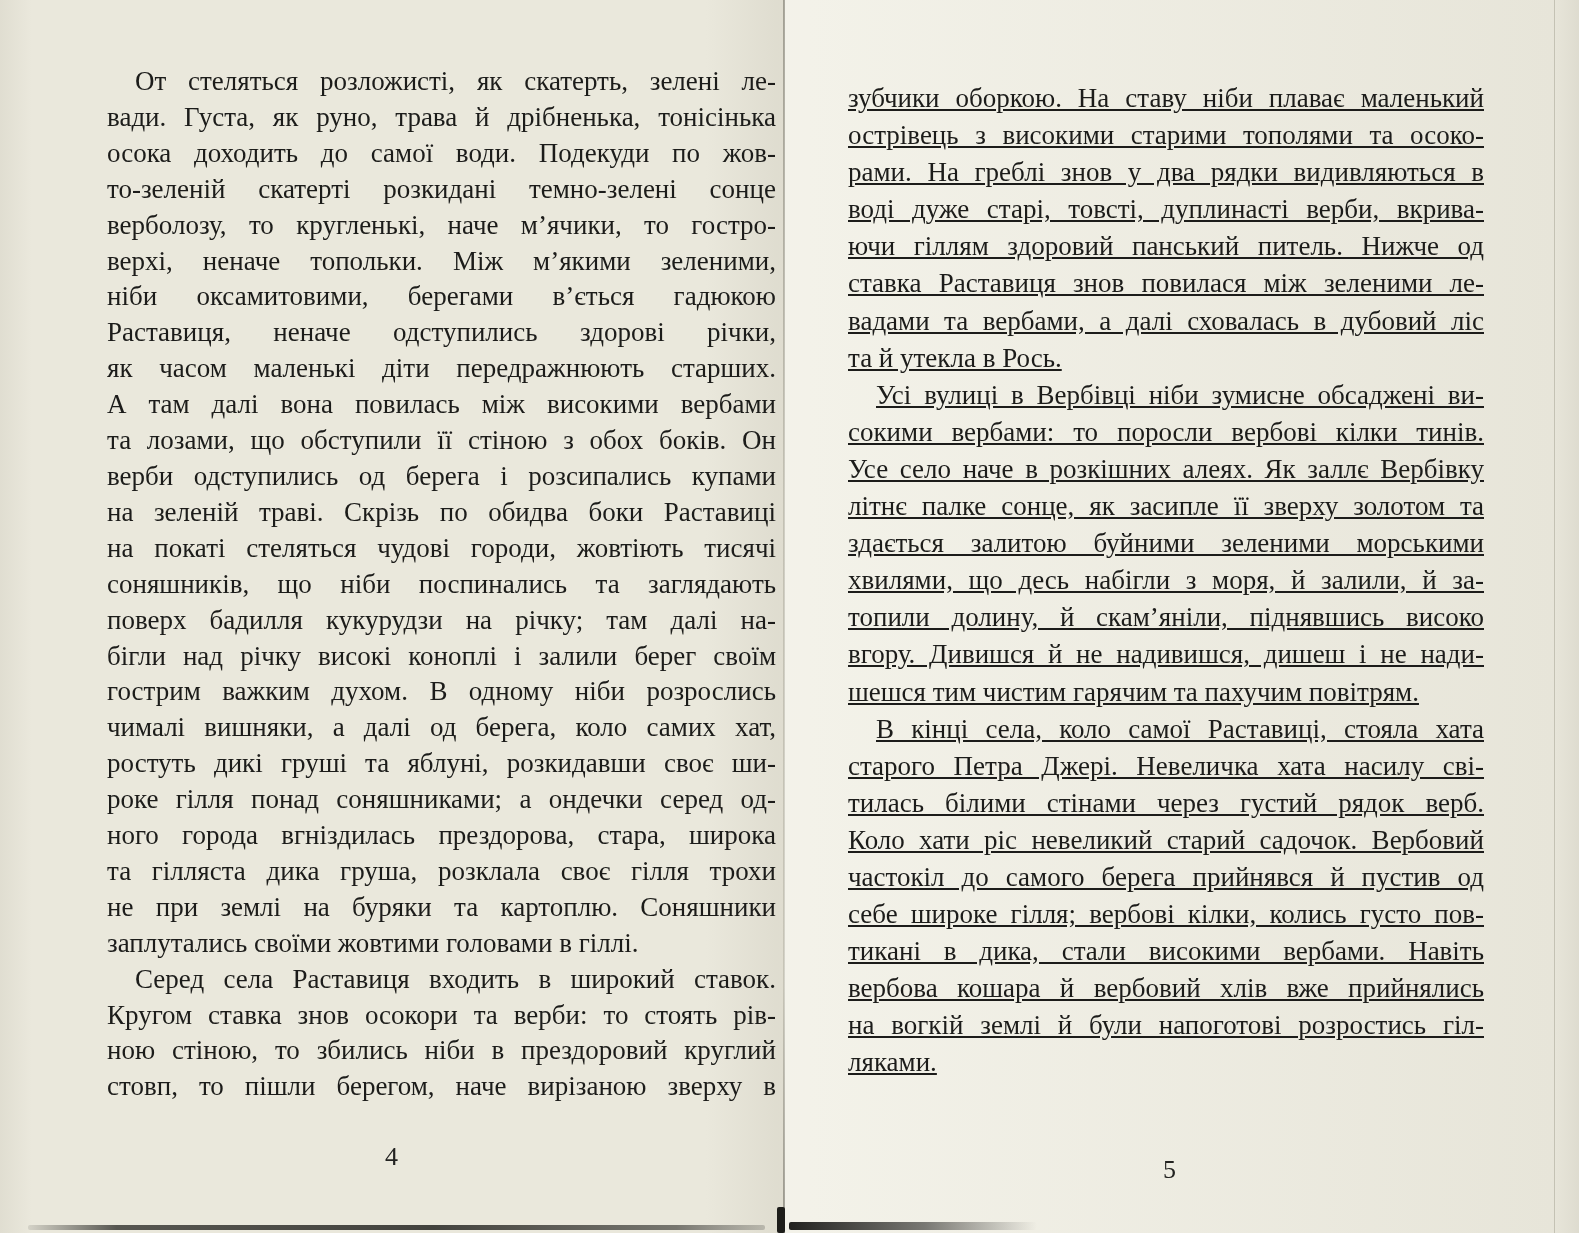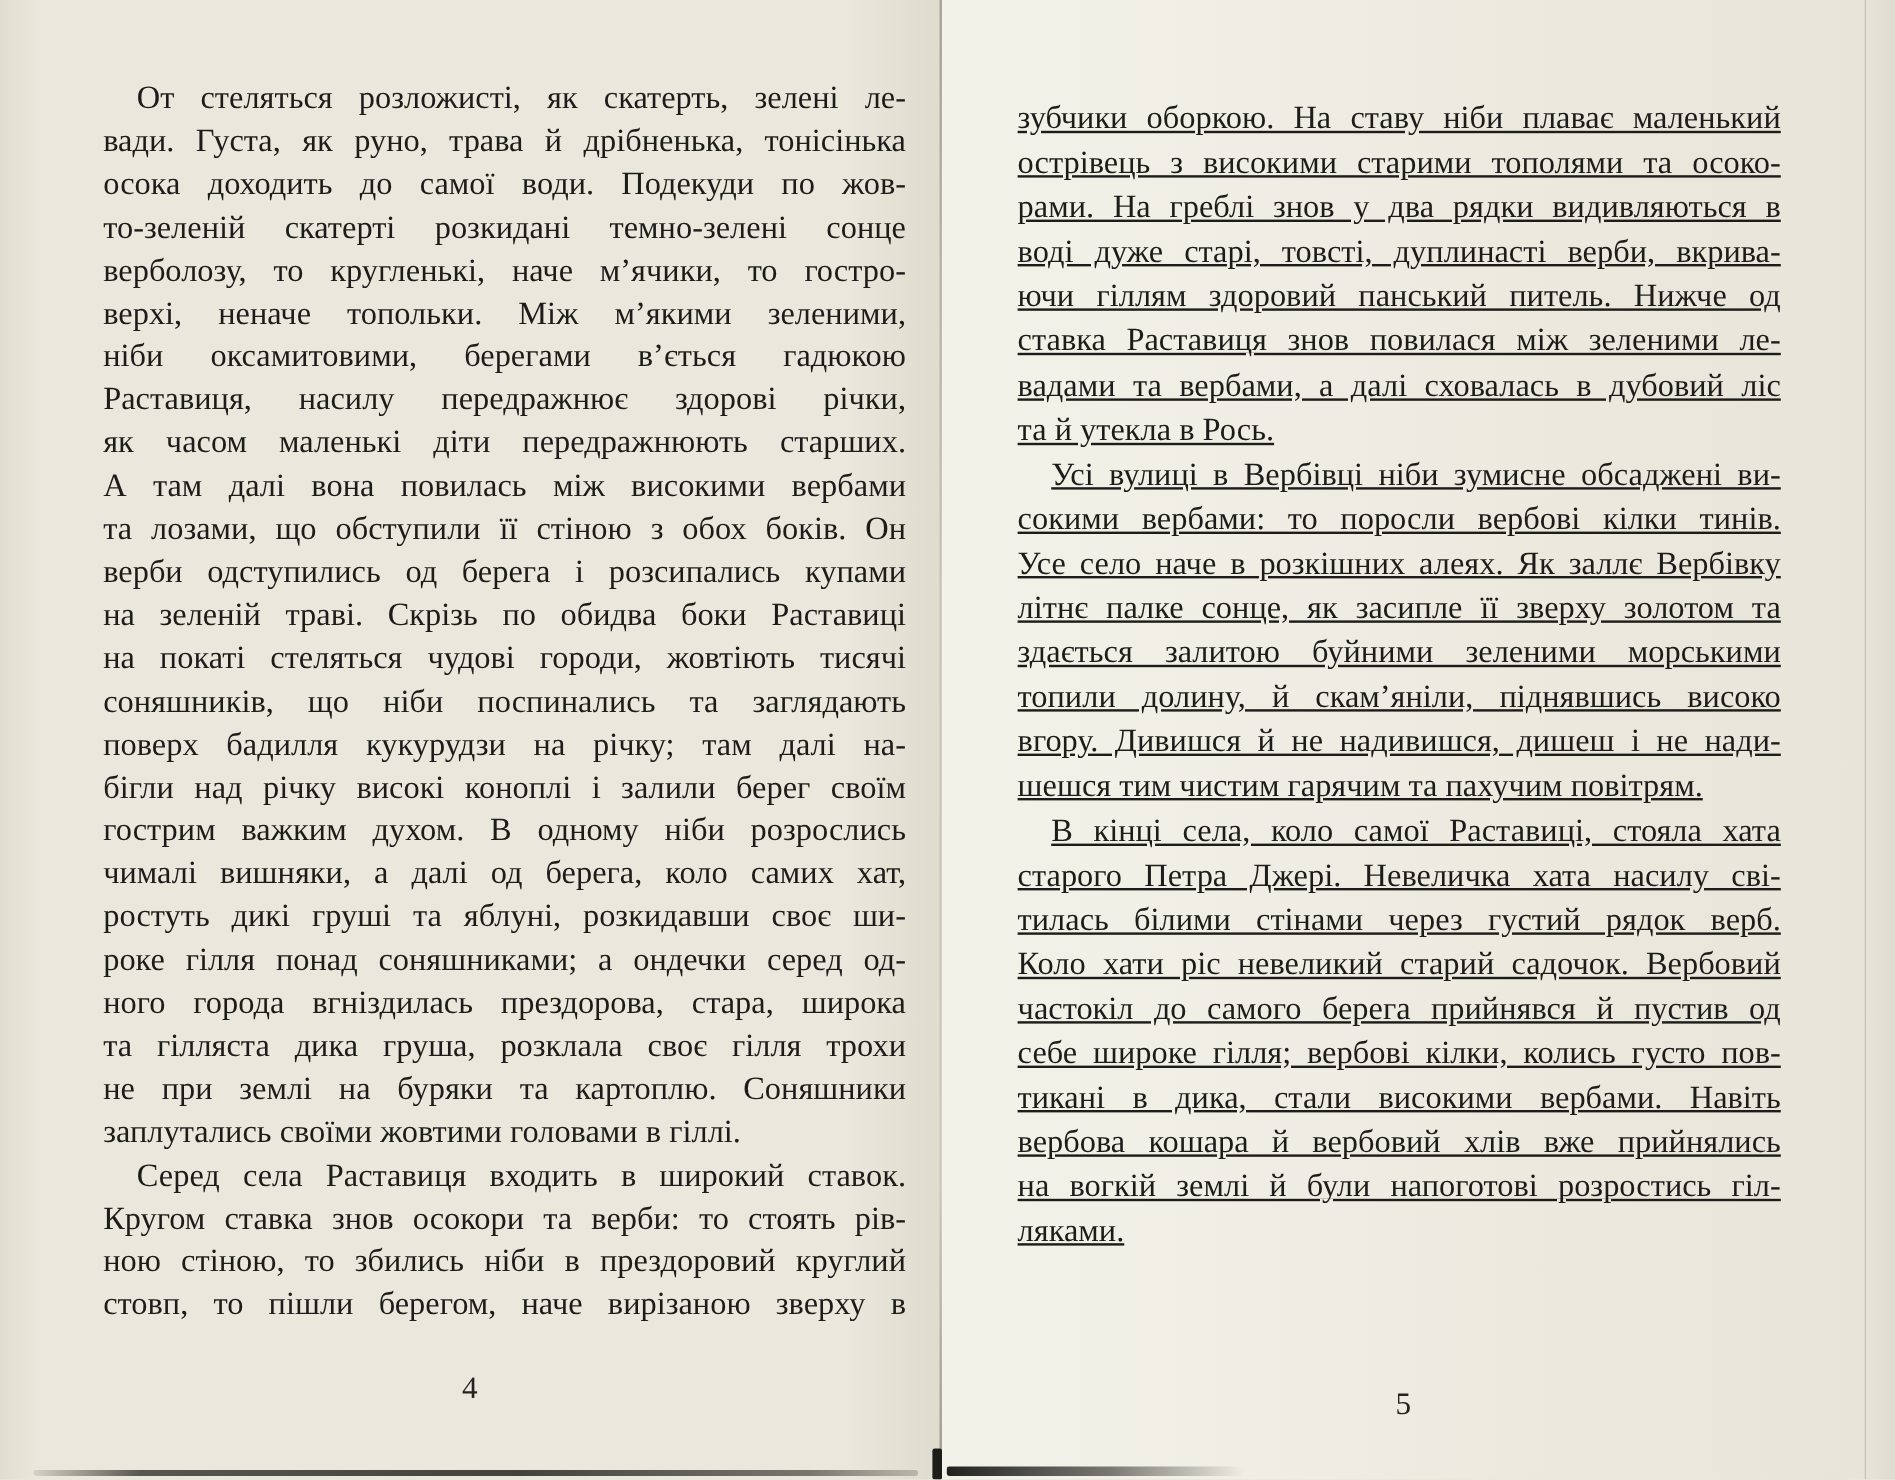--- a/index.html
+++ b/index.html
@@ -34,21 +34,21 @@
   }
   .right-edge-line {
     position: absolute; top: 0; left: 1554px; width: 1px; height: 1233px;
     background: rgba(140,138,122,0.38);
   }
   .page-text {
     position: absolute;
     color: #1c1c1a;
     font-size: 27px;
   }
-  .page-left-text  { left: 86px;  top: 64px;  width: 669px; }
+  .page-left-text  { left: 107px;  top: 64px;  width: 669px; }
   .page-right-text { left: 848px; top: 80px;  width: 636px; text-decoration: underline; }
   .page-left-text  .line { line-height: 35.9px; }
   .page-right-text .line { line-height: 37.1px; }
   .line {
     text-align: justify;
     text-align-last: justify;
     white-space: normal;
   }
   .line.last { text-align-last: left; }
   .line.indent { text-indent: 28px; }
@@ -88,21 +88,21 @@
 <div class="right-edge-line"></div>
 
 <div class="page-text page-left-text">
     <div class="line indent">От стеляться розложисті, як скатерть, зелені ле-</div>
     <div class="line">вади. Густа, як руно, трава й дрібненька, тонісінька</div>
     <div class="line">осока доходить до самої води. Подекуди по жов-</div>
     <div class="line">то-зеленій скатерті розкидані темно-зелені сонце</div>
     <div class="line">верболозу, то кругленькі, наче м’ячики, то гостро-</div>
     <div class="line">верхі, неначе топольки. Між м’якими зеленими,</div>
     <div class="line">ніби оксамитовими, берегами в’ється гадюкою</div>
-    <div class="line">Раставиця, насилу передражнює здорові річки,</div>
+    <div class="line">Раставиця, неначе одступились здорові річки,</div>
     <div class="line">як часом маленькі діти передражнюють старших.</div>
     <div class="line">А там далі вона повилась між високими вербами</div>
     <div class="line">та лозами, що обступили її стіною з обох боків. Он</div>
     <div class="line">верби одступились од берега і розсипались купами</div>
     <div class="line">на зеленій траві. Скрізь по обидва боки Раставиці</div>
     <div class="line">на покаті стеляться чудові городи, жовтіють тисячі</div>
     <div class="line">соняшників, що ніби поспинались та заглядають</div>
     <div class="line">поверх бадилля кукурудзи на річку; там далі на-</div>
     <div class="line">бігли над річку високі коноплі і залили берег своїм</div>
     <div class="line">гострим важким духом. В одному ніби розрослись</div>
@@ -125,20 +125,21 @@
     <div class="line">воді дуже старі, товсті, дуплинасті верби, вкрива-</div>
     <div class="line">ючи гіллям здоровий панський питель. Нижче од</div>
     <div class="line">ставка Раставиця знов повилася між зеленими ле-</div>
     <div class="line">вадами та вербами, а далі сховалась в дубовий ліс</div>
     <div class="line last">та й утекла в Рось.</div>
     <div class="line indent">Усі вулиці в Вербівці ніби зумисне обсаджені ви-</div>
     <div class="line">сокими вербами: то поросли вербові кілки тинів.</div>
     <div class="line">Усе село наче в розкішних алеях. Як заллє Вербівку</div>
     <div class="line">літнє палке сонце, як засипле її зверху золотом та</div>
     <div class="line">здається залитою буйними зеленими морськими</div>
+    <div class="line">хвилями, що десь набігли з моря, й залили, й за-</div>
     <div class="line">топили долину, й скам’яніли, піднявшись високо</div>
     <div class="line">вгору. Дивишся й не надивишся, дишеш і не нади-</div>
     <div class="line last">шешся тим чистим гарячим та пахучим повітрям.</div>
     <div class="line indent">В кінці села, коло самої Раставиці, стояла хата</div>
     <div class="line">старого Петра Джері. Невеличка хата насилу сві-</div>
     <div class="line">тилась білими стінами через густий рядок верб.</div>
     <div class="line">Коло хати ріс невеликий старий садочок. Вербовий</div>
     <div class="line">частокіл до самого берега прийнявся й пустив од</div>
     <div class="line">себе широке гілля; вербові кілки, колись густо пов-</div>
     <div class="line">тикані в дика, стали високими вербами. Навіть</div>

